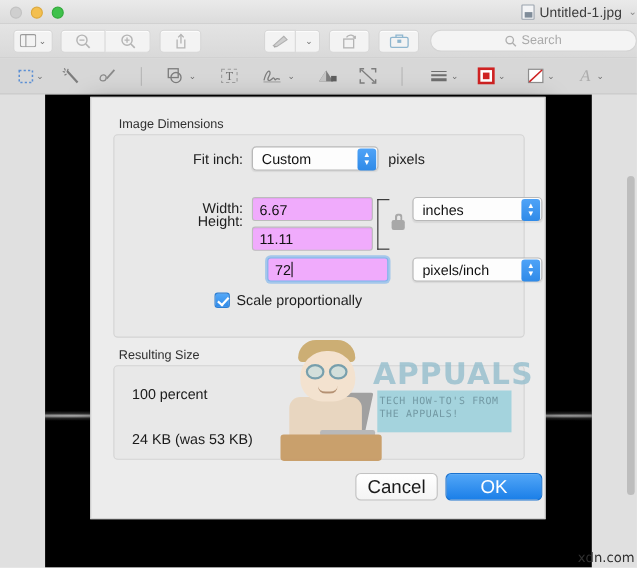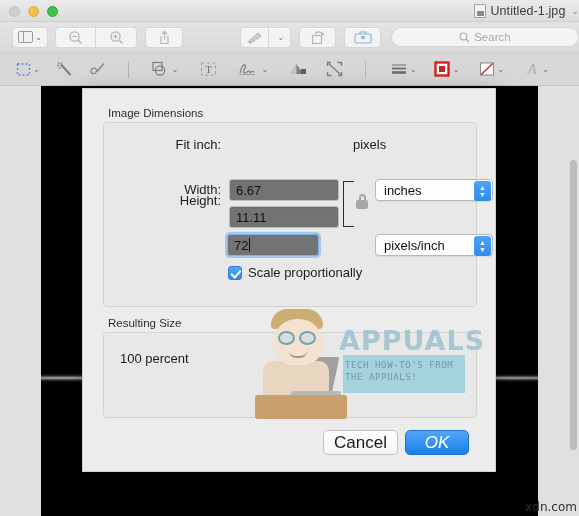--- a/index.html
+++ b/index.html
@@ -119,21 +119,21 @@
     background: #e8e8e8;
     border: 1px solid #d3d3d3;
     border-radius: 4px;
   }
   .row-label {
     position: absolute; font-size: 13px; color: #202020;
     text-align: right;
   }
   .field {
     position: absolute; height: 22px;
-    background: #737373; border: 1px solid #bcbcbc;
+    background: #f0abfc; border: 1px solid #bcbcbc;
     border-radius: 3px;
     display: flex; align-items: center;
     padding-left: 6px; font-size: 13px; color: #111;
     box-shadow: 0 1px 1px rgba(0,0,0,.06) inset;
   }
   .field.focused {
     border: 1px solid #7fb3ec;
     box-shadow: 0 0 0 2px rgba(108,172,236,.55);
   }
   .caret {
@@ -172,21 +172,21 @@
     width: 7px; height: 8px;
     border: 2px solid #a8a8a8; border-bottom: none;
     border-radius: 4px 4px 0 0;
   }
   .bracket {
     position: absolute;
     border: 1.5px solid #2a2a2a; border-right: none;
     border-radius: 0;
   }
 
-  .cbrow { position: absolute; display: flex; align-items: center; gap: 6px; margin-left: 33px; }
+  .cbrow { position: absolute; display: flex; align-items: center; gap: 6px; }
   .cbox {
     width: 14px; height: 14px; border-radius: 3px;
     background: linear-gradient(to bottom, #53a8f8 0%, #2f8ae8 100%);
     border: 1px solid #2b7ed4;
     position: relative; flex: none;
   }
   .cbox:after {
     content: ""; position: absolute; left: 4px; top: 1.5px;
     width: 4px; height: 8px;
     border: solid #fff; border-width: 0 2px 2px 0;
@@ -462,20 +462,27 @@
   </div>
   <div class="scrollbar"></div>
 
   <div class="dialog">
 
     <div class="group-label" style="left:25px; top:18px;">Image Dimensions</div>
 
     <div class="box" style="left:20px; top:33px; width:374px; height:185px;"></div>
 
     <div class="row-label" style="left:58px; top:48px; width:80px;">Fit inch:</div>
+    <div class="popup" style="left:146px; top:44px; width:115px;">
+      <span>Custom</span>
+      <span class="stepper">
+        <span class="ar">▲</span>
+          <span class="ar">▼</span>
+      </span>
+    </div>
     <div class="unit-text" style="left:270px; top:48px;">pixels</div>
 
     <div class="row-label" style="left:48px; top:93px; width:90px;">Width:</div>
     <div class="field" style="left:146px; top:90px; width:110px;">
       <span>6.67</span>
     </div>
 
     <div class="row-label" style="left:48px; top:104px; width:90px;">Height:</div>
     <div class="field" style="left:146px; top:117px; width:110px;">
       <span>11.11</span>
@@ -488,43 +495,44 @@
     </div>
 
     <div class="popup" style="left:292px; top:90px; width:118px;">
       <span>inches</span>
       <span class="stepper">
         <span class="ar">▲</span>
           <span class="ar">▼</span>
       </span>
     </div>
 
-    <div class="field focused" style="left:144px; top:145px; width:92px;">
+    <div class="field focused" style="left:160px; top:145px; width:110px;">
       <span>72</span>
         <span class="caret"></span>
     </div>
     <div class="popup" style="left:292px; top:145px; width:118px;">
       <span>pixels/inch</span>
       <span class="stepper">
         <span class="ar">▲</span>
           <span class="ar">▼</span>
       </span>
     </div>
 
     <div class="cbrow" style="left:112px; top:176px;">
       <span class="cbox"></span>
       <span class="cblabel">Scale proportionally</span>
     </div>
 
     <div class="group-label" style="left:25px; top:228px;">Resulting Size</div>
     <div class="box" style="left:20px; top:243px; width:374px; height:86px;"></div>
     <div class="result-text" style="left:37px; top:262px;">100 percent</div>
+    <div class="result-text" style="left:37px; top:303px;">24 KB (was 53 KB)</div>
 
     <div class="btn cancel" style="left:240px; top:341px; width:75px;">Cancel</div>
-    <div class="btn ok" style="left:322px; top:341px; width:64px;font-style:italic;">OK</div>
+    <div class="btn ok" style="left:322px; top:341px; width:88px;">OK</div>
 
     <div class="wm">
       <div class="mascot">
         <div class="m-laptop"></div>
         <div class="m-body"></div>
         <div class="m-hair"></div>
         <div class="m-head"></div>
         <div class="m-glass-l"></div>
         <div class="m-glass-r"></div>
         <div class="m-mouth"></div>

